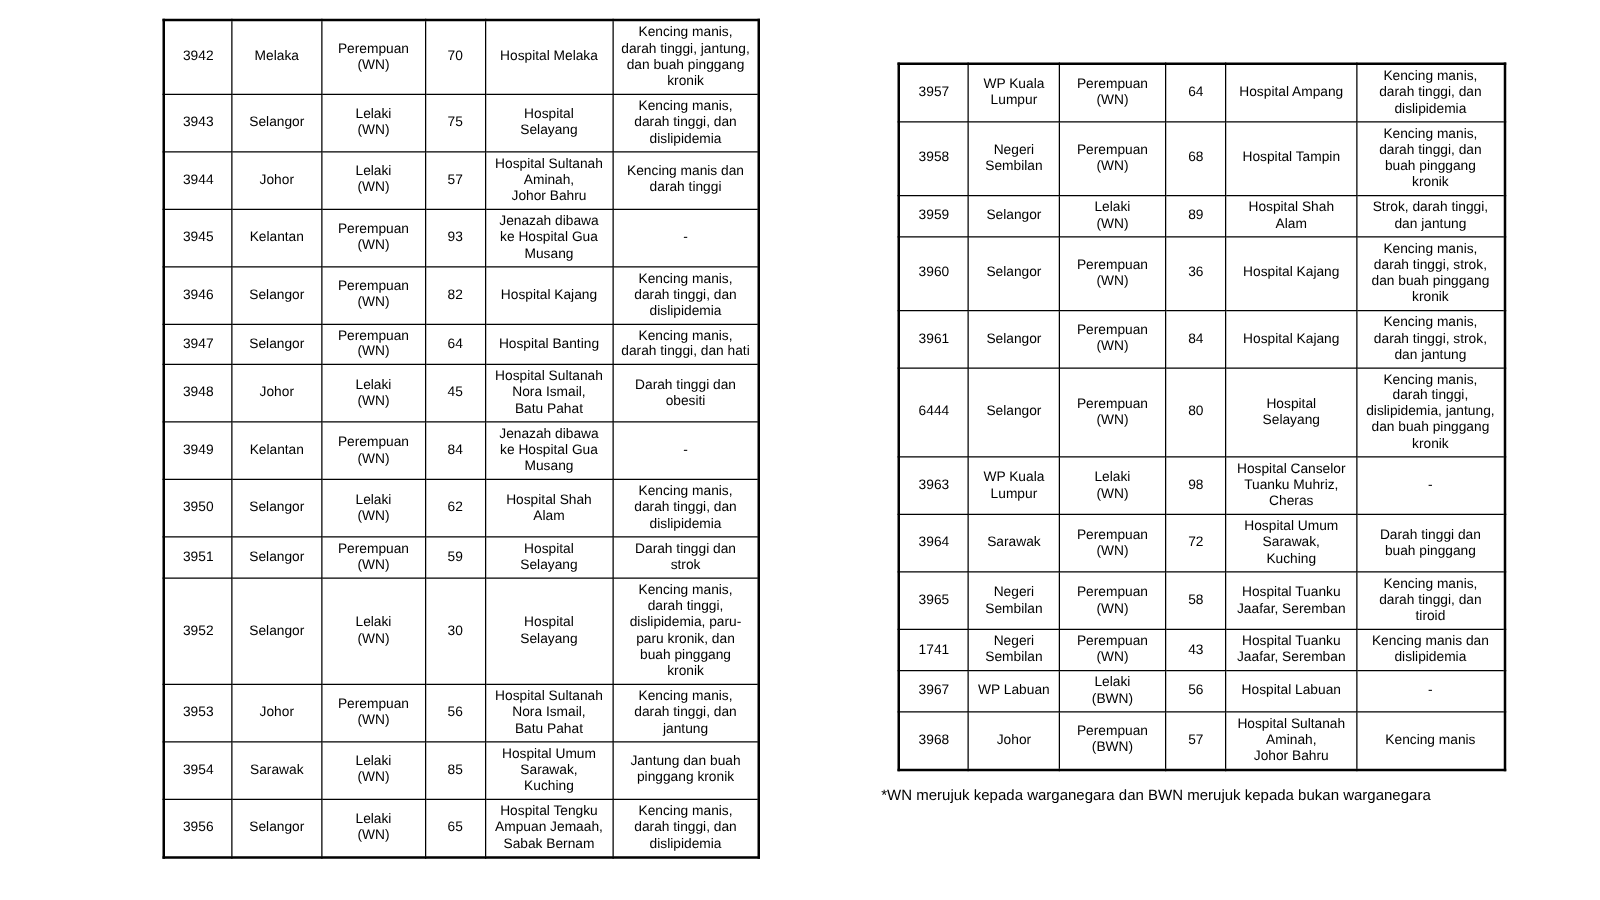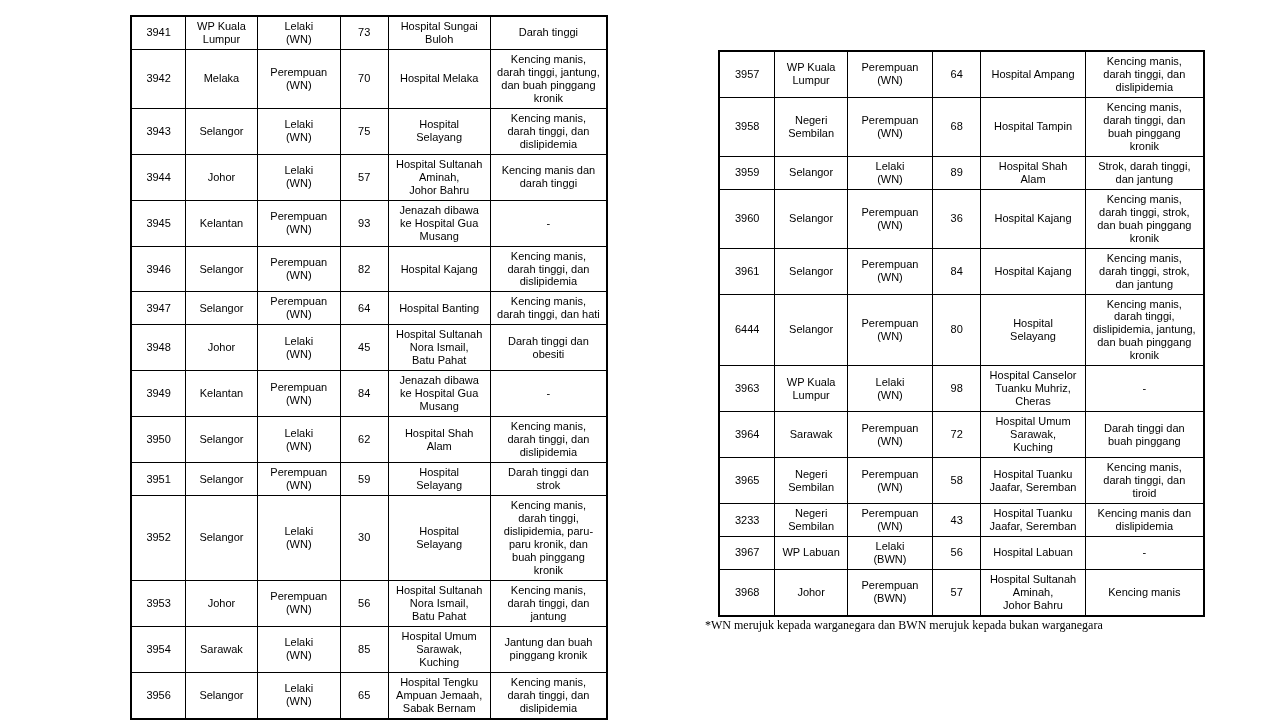--- a/index.html
+++ b/index.html
@@ -35,56 +35,44 @@
     white-space: pre-line;
     overflow-wrap: break-word;
   }
   .col-num      { width: 11.5%; }
   .col-state    { width: 15.0%; }
   .col-gender   { width: 17.5%; }
   .col-age      { width: 10.0%; }
   .col-hospital { width: 21.5%; }
   .col-cause    { width: 24.5%; }
   .footnote {
-    margin-top: 1px;
+    margin-top: 12px;
     margin-left: -13px;
     font-size: 12px;
     line-height: 1.2;
     white-space: nowrap;
-    font-family: Liberation Serif, serif;
   }
 </style>
 </head>
 <body>
 
 <div class="page">
 
   <div class="table-wrap table-wrap-left">
     <table class="data-table">
       <colgroup>
         <col class="col-num">
           <col class="col-state">
           <col class="col-gender">
         <col class="col-age">
           <col class="col-hospital">
           <col class="col-cause">
       </colgroup>
       <tbody data-table="0">
           <tr>
-            <td>3941</td>
-            <td>WP Kuala
-Lumpur</td>
-            <td>Lelaki
-(WN)</td>
-            <td>73</td>
-            <td>Hospital Sungai
-Buloh</td>
-            <td>Darah tinggi</td>
-          </tr>
-          <tr>
             <td>3942</td>
             <td>Melaka</td>
             <td>Perempuan
 (WN)</td>
             <td>70</td>
             <td>Hospital Melaka</td>
             <td>Kencing manis,
 darah tinggi, jantung,
 dan buah pinggang
 kronik</td>
@@ -363,21 +351,21 @@
             <td>Perempuan
 (WN)</td>
             <td>58</td>
             <td>Hospital Tuanku
 Jaafar, Seremban</td>
             <td>Kencing manis,
 darah tinggi, dan
 tiroid</td>
           </tr>
           <tr>
-            <td>3233</td>
+            <td>1741</td>
             <td>Negeri
 Sembilan</td>
             <td>Perempuan
 (WN)</td>
             <td>43</td>
             <td>Hospital Tuanku
 Jaafar, Seremban</td>
             <td>Kencing manis dan
 dislipidemia</td>
           </tr>

